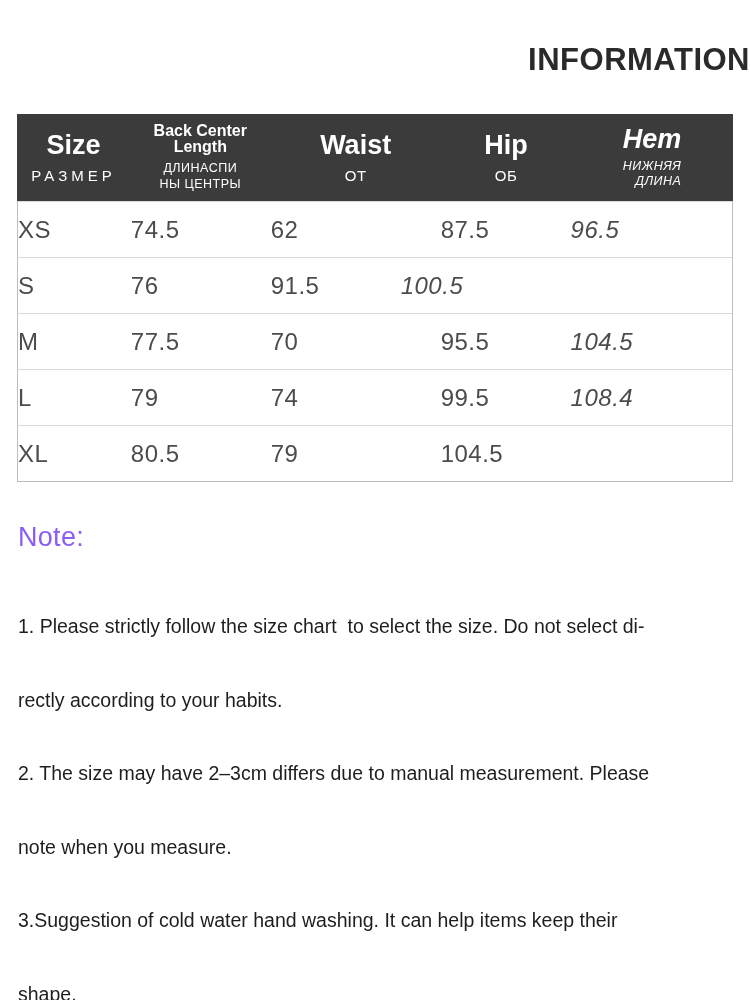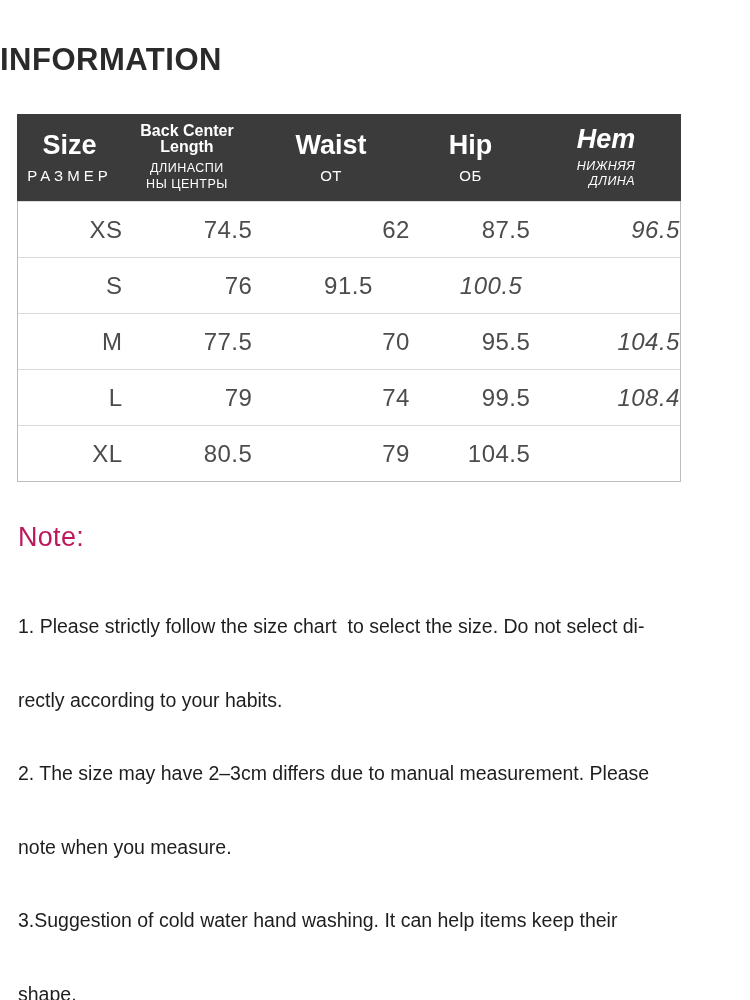--- a/index.html
+++ b/index.html
@@ -7,31 +7,31 @@
     width: 750px; height: 1000px;
     background: #ffffff;
     font-family: "Liberation Sans", sans-serif;
     overflow: hidden;
   }
   .page { width: 750px; height: 1000px; position: relative; }
 
   
   .title {
     margin-top: 42px;
-    text-align: left;
+    text-align: right;
     font-size: 31px;
     font-weight: bold;
     letter-spacing: 0.5px;
     color: #2a2a2a;
   }
 
   
   .size-table {
     margin: 36px 17px 0 17px;
-    width: 664px;
+    width: 716px;
     border: 1px solid #bdbdbd;
     border-top: none;
   }
   .thead {
     display: flex;
     background: #3b3b3b;
     color: #ffffff;
     height: 87px;
     margin: 0 -1px; 
   }
@@ -58,31 +58,31 @@
   .th-ru-left { text-align: right; display: inline-block; }
   .trow {
     display: flex;
     height: 56px;
     align-items: center;
     border-top: 1px solid #dadada;
     background: #ffffff;
   }
   .trow:first-of-type { border-top: none; }
   .td {
-    text-align: right;
+    text-align: left;
     font-size: 24px;
     color: #4c4c4c;
     letter-spacing: 0.5px;
   }
 
   
   .note-heading {
     margin: 40px 0 0 18px;
     font-size: 27px;
-    color: #be185d;
+    color: #8b5cf6;
     letter-spacing: 0.3px;
   }
   .note-body {
     margin: 12px 0 0 18px;
     font-size: 19.5px;
     color: #1e1e1e;
     line-height: 24.5px;
     white-space: pre-wrap;
   }
 </style>

